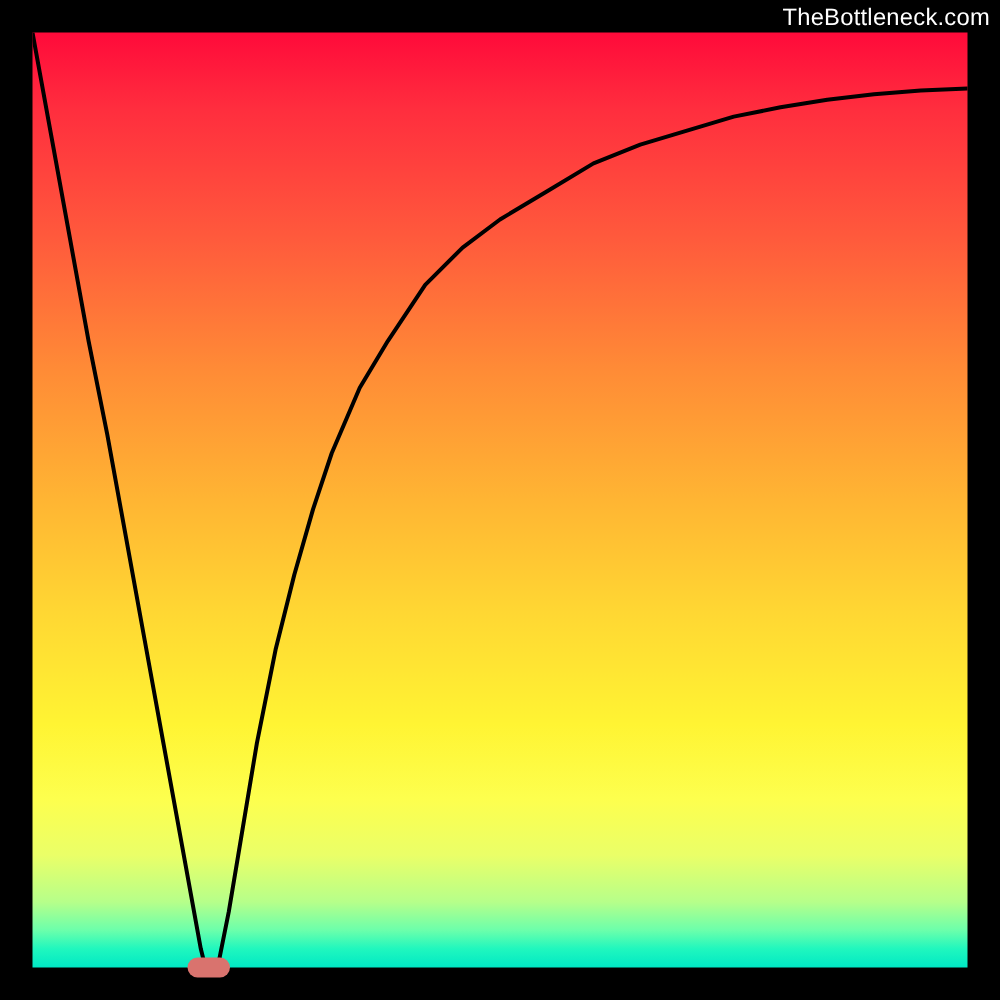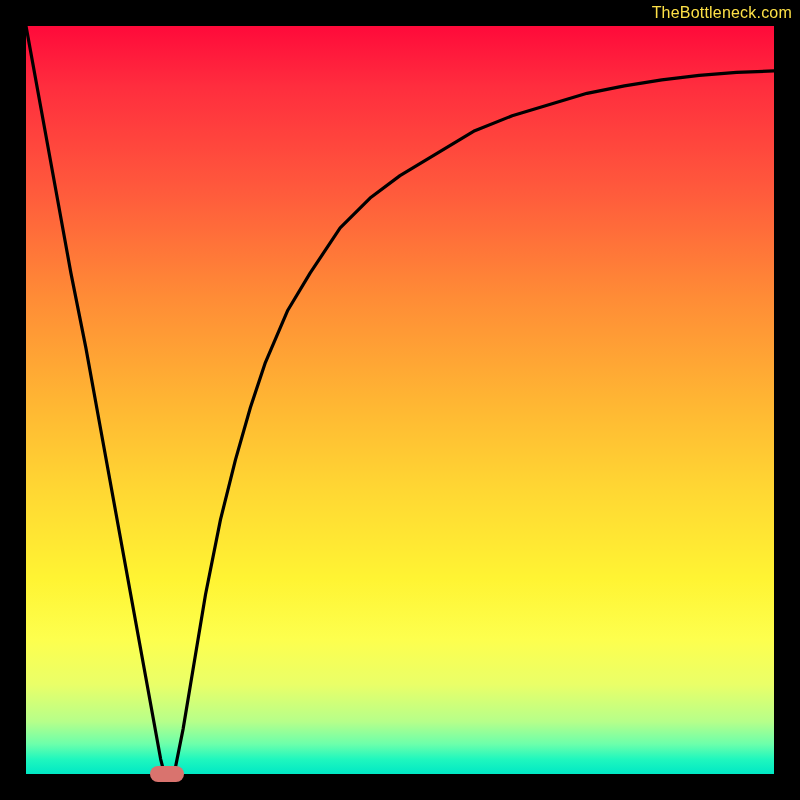--- a/index.html
+++ b/index.html
@@ -36,22 +36,22 @@
     #b6ff8a 93%,
     #6cffab 96%,
     #20f7be 98%,
     #00e8c5 100%
   );
 }
 .watermark {
   position: absolute;
   top: 4px;
   right: 8px;
-  color: #fde047;
-  font-size: 16px;
+  color: #ffffff;
+  font-size: 19px;
   font-weight: 500;
   letter-spacing: 0.2px;
   font-family: "Segoe UI", Arial, sans-serif;
 }
 svg.curve {
   position: absolute;
   left: 0;
   top: 0;
   width: 748px;
   height: 748px;

